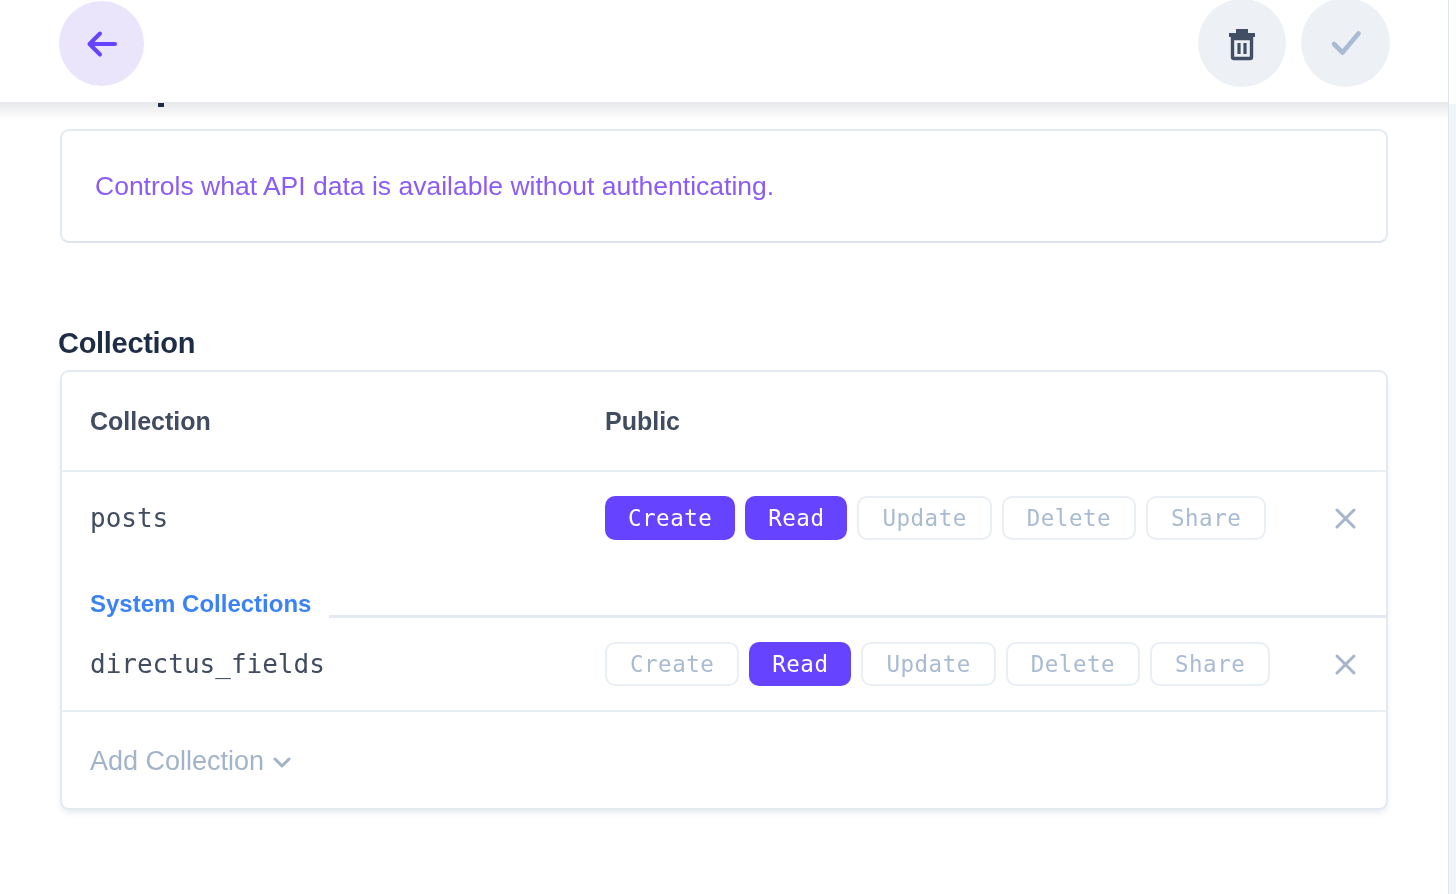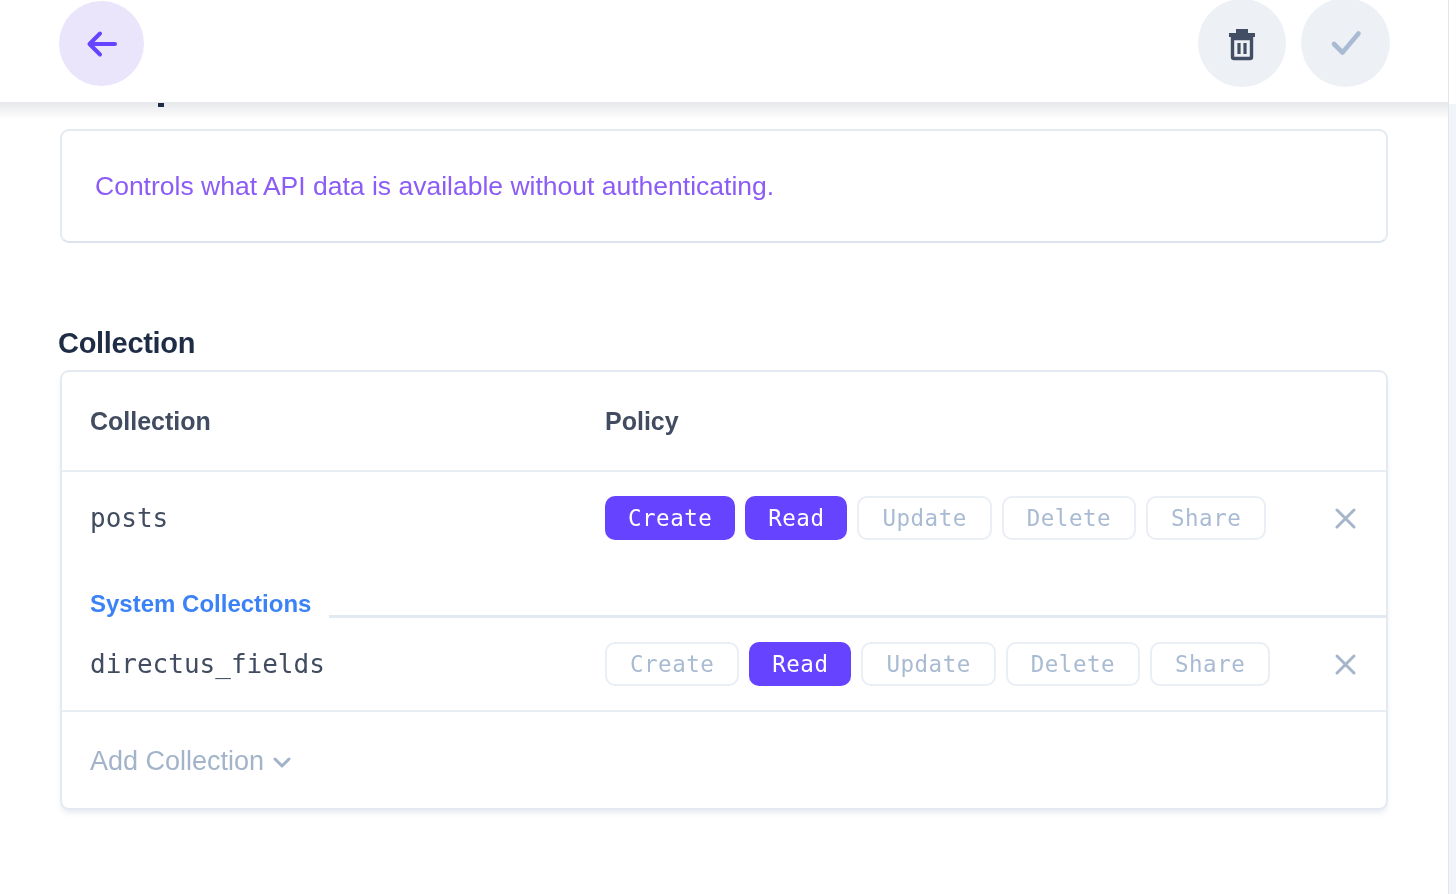--- a/index.html
+++ b/index.html
@@ -101,21 +101,21 @@
   <div class="desc-field">
     <span>Controls what API data is available without authenticating.</span>
   </div>
 
   <div class="perm-heading">Collection</div>
 
   <div class="perm-card">
 
     <div class="thead">
       <span class="col-collection">Collection</span>
-      <span class="col-actions">Policy</span>
+      <span class="col-actions">Public</span>
     </div>
 
     <div class="prow">
       <span class="coll-name">posts</span>
       <div class="actions">
         <button class="act on">Create</button>
         <button class="act on">Read</button>
         <button class="act off">Update</button>
         <button class="act off">Delete</button>
         <button class="act off">Share</button>

